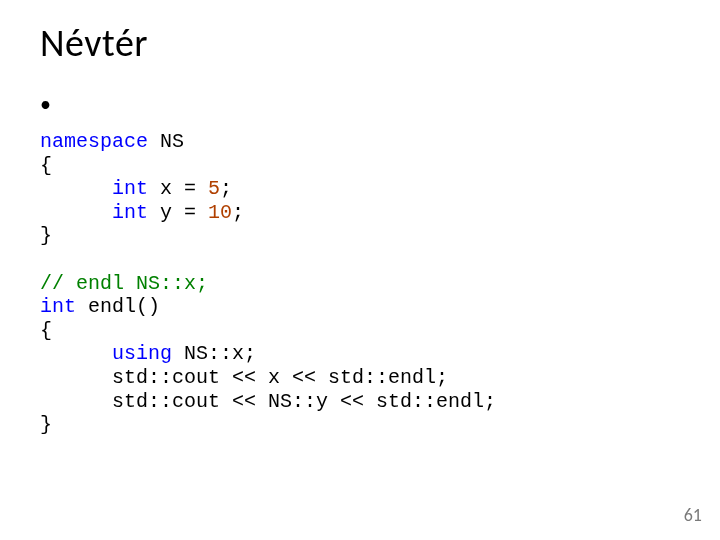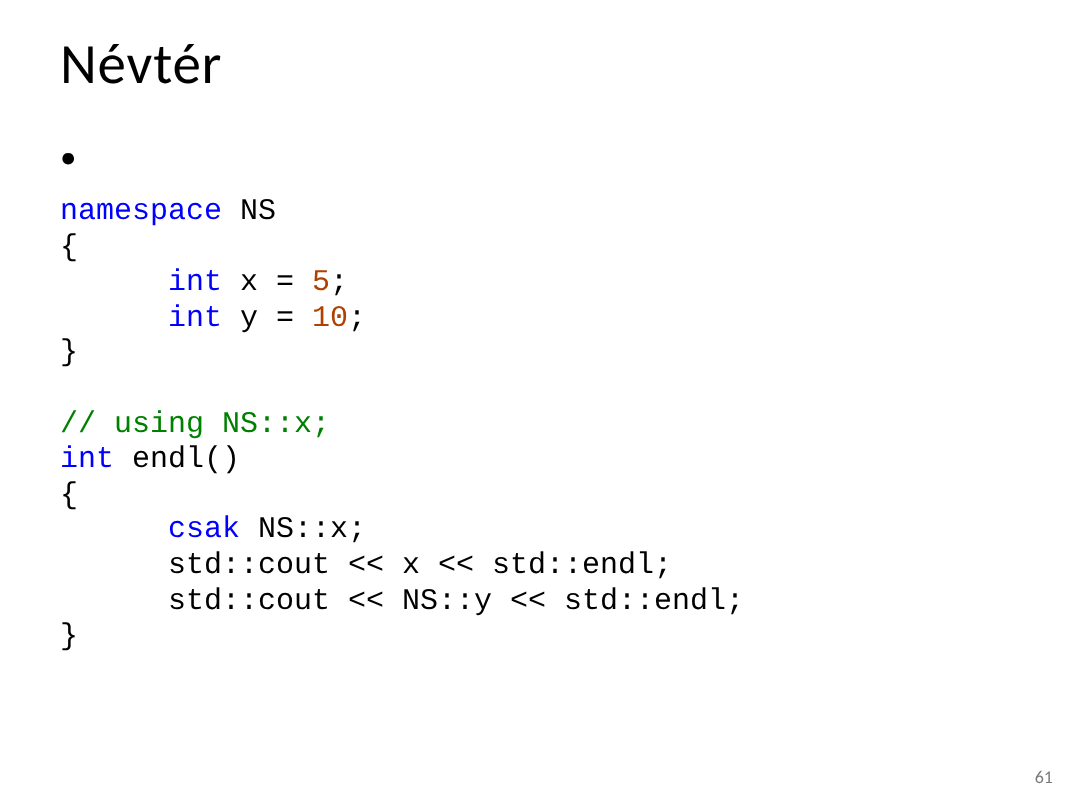--- a/index.html
+++ b/index.html
@@ -47,21 +47,21 @@
     white-space: pre;
     margin: 0;
   }
   .kw   { color: #0000ff; text-align: right; }
   .num  { color: #b04000; }
   .cmt  { color: #008000; }
   .page-num {
     position: absolute;
     right: 18px;
     bottom: 14px;
-    font-size: 12px;
+    font-size: 18px;
     color: #7a7a7a;
     font-family: Calibri, Arial, sans-serif;
   }
 </style>
 </head>
 <body>
 
 <div class="slide">
 
   <h1 class="title">Névtér</h1>
@@ -69,23 +69,23 @@
   <div class="bullet-row">
     <span class="bullet-dot">•</span>
   </div>
 
   <div class="code-block"><span class="kw">namespace</span><span> NS</span>
 <span>{</span>
 <span>      </span><span class="kw">int</span><span> x = </span><span class="num">5</span><span>;</span>
 <span>      </span><span class="kw">int</span><span> y = </span><span class="num">10</span><span>;</span>
 <span>}</span>
 
-<span class="cmt">// using NS::x;</span>
+<span class="cmt">// endl NS::x;</span>
 <span class="kw">int</span><span> endl()</span>
 <span>{</span>
-<span>      </span><span class="kw">csak</span><span> NS::x;</span>
+<span>      </span><span class="kw">using</span><span> NS::x;</span>
 <span>      std::cout &lt;&lt; x &lt;&lt; std::endl;</span>
 <span>      std::cout &lt;&lt; NS::y &lt;&lt; std::endl;</span>
 <span>}</span></div>
 
   <div class="page-num">61</div>
 
 </div>
 
 </body></html>

